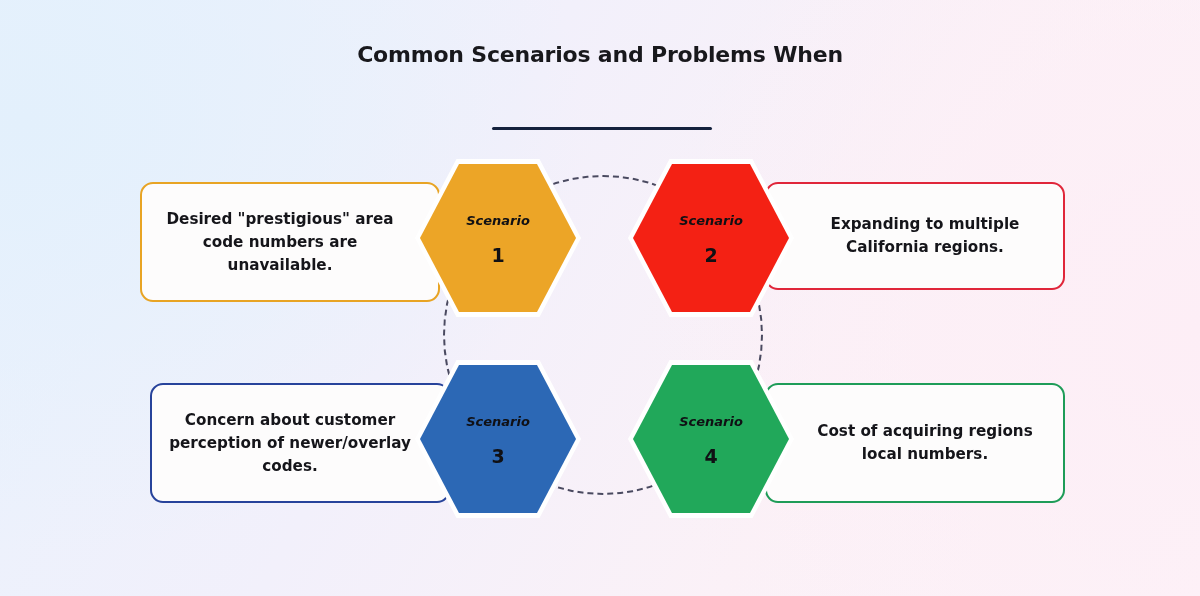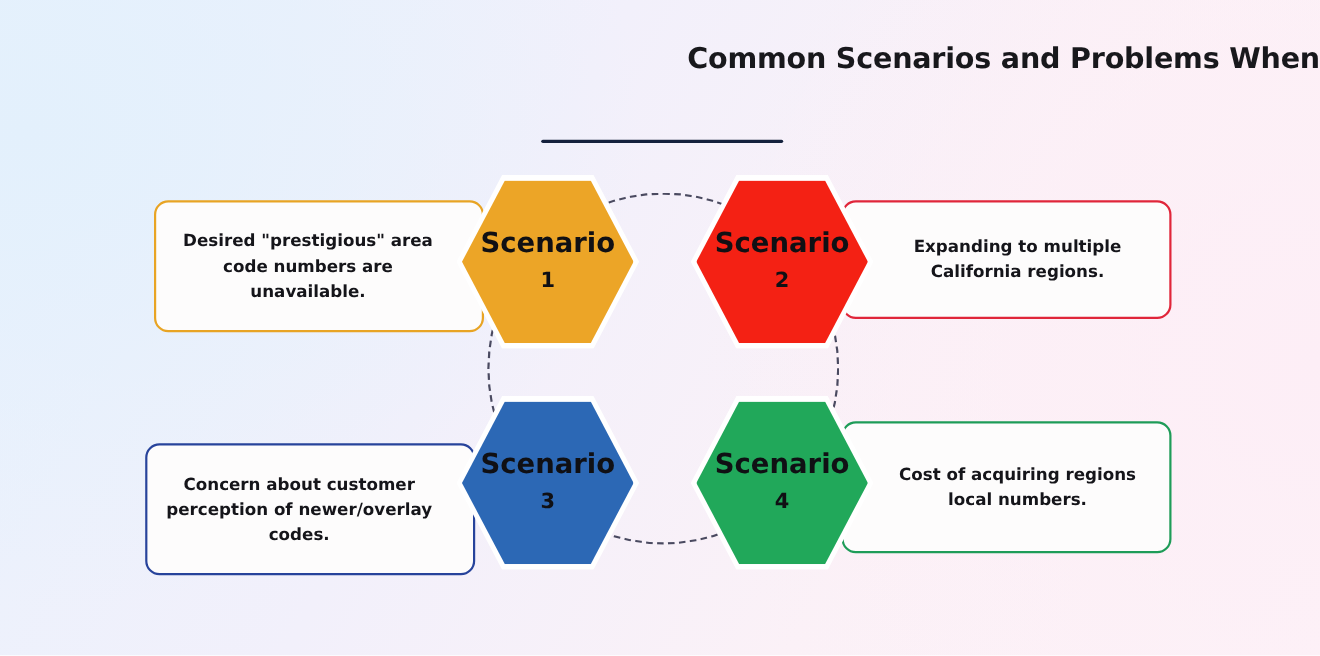--- a/index.html
+++ b/index.html
@@ -28,26 +28,25 @@
   #title-block {
     position: absolute;
     left: 0;
     top: 38px;
     width: 1200px;
     text-align: center;
   }
   .title-line {
     font-family: "DejaVu Sans", sans-serif;
     font-weight: bold;
-    font-size: 26px;
+    font-size: 22px;
     line-height: 33px;
     letter-spacing: -0.2px;
     color: #18181c;
     white-space: nowrap;
-    text-align: right;
   }
   #title-rule {
     position: absolute;
     left: 492px;
     top: 127px;
     width: 220px;
     height: 3px;
     background: #14213d;
     border-radius: 2px;
   }
@@ -81,21 +80,21 @@
     font-family: "DejaVu Sans", sans-serif;
     font-weight: bold;
     font-size: 15.2px;
     line-height: 23px;
     color: #15151a;
     padding: 0 14px;
   }
 
   #box-1 { left: 140px; top: 182px;  width: 300px; height: 120px; border-color: #E8A424; }
   #box-2 { left: 765px; top: 182px;  width: 300px; height: 108px; border-color: #E0263A; }
-  #box-3 { left: 132px; top: 383px;  width: 300px; height: 120px; border-color: #27439B; margin-top: 20px; }
+  #box-3 { left: 150px; top: 383px;  width: 300px; height: 120px; border-color: #27439B; }
   #box-4 { left: 765px; top: 383px;  width: 300px; height: 120px; border-color: #1E9C58; }
 
   #box-1 .box-text { padding-right: 34px; }
   #box-3 .box-text { padding-right: 34px; }
   #box-2 .box-text { padding-left: 34px; }
   #box-4 .box-text { padding-left: 34px; }
 
   
   .hex-wrap {
     position: absolute;
@@ -119,21 +118,21 @@
     height: 158px;
     background: #ffffff;
     clip-path: polygon(25% 0%, 75% 0%, 100% 50%, 75% 100%, 25% 100%, 0% 50%);
   }
   .hex-label, .hex-num {
     font-family: "DejaVu Sans", sans-serif;
     font-weight: bold;
     color: #101014;
     text-align: center;
   }
-  .hex-label { font-size: 25px; line-height: 22px; }
+  .hex-label { font-size: 13px; line-height: 22px; font-style: italic; }
   .hex-num   { font-size: 19px; line-height: 24px; margin-top: 11px; }
 
   #hex-1 { left: 420px; top: 164px; }
   #hex-2 { left: 633px; top: 164px; }
   #hex-3 { left: 420px; top: 365px; }
   #hex-4 { left: 633px; top: 365px; }
 
   #hex-1 .hex-shape { background: #ECA527; }
   #hex-2 .hex-shape { background: #F42114; }
   #hex-3 .hex-shape { background: #2C68B5; }

